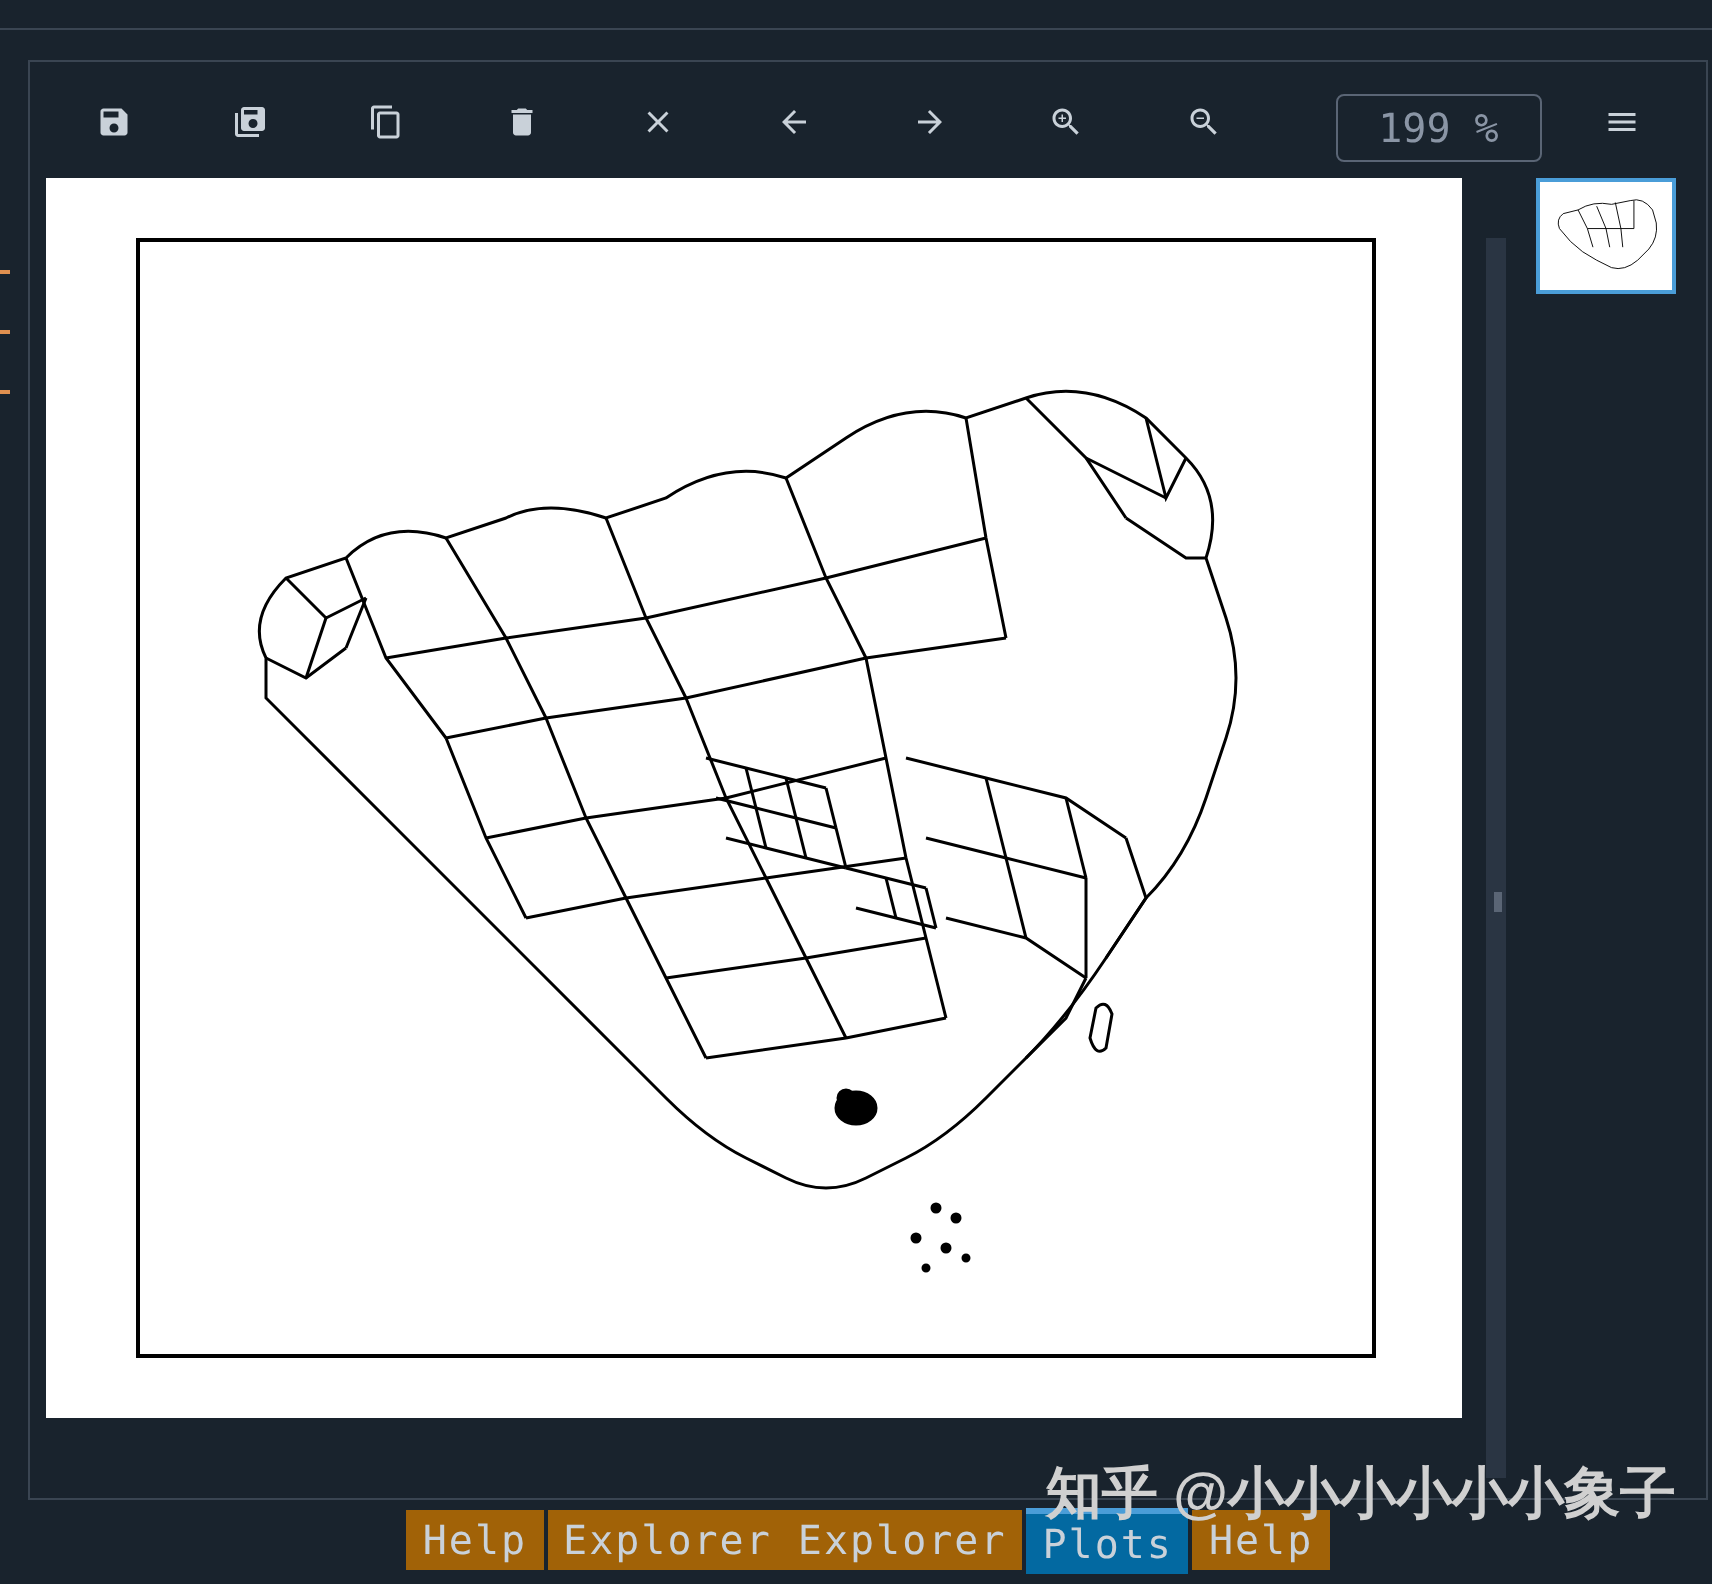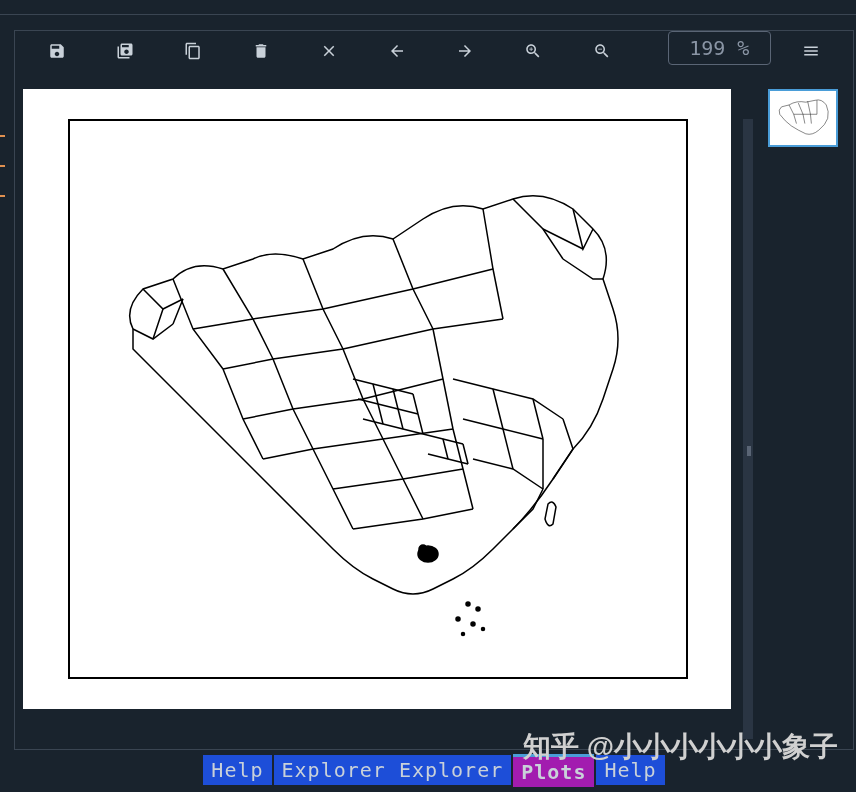--- a/index.html
+++ b/index.html
@@ -47,21 +47,21 @@
       left: 14px;
       top: 30px;
       width: 840px;
       height: 720px;
       background: #19232d;
       border: 1px solid #3a4552;
     }
     .toolbar {
       height: 50px;
       display: flex;
-      align-items: flex-start;
+      align-items: flex-end;
       padding: 0 10px;
       gap: 4px;
     }
     .tool-btn {
       width: 67px;
       height: 40px;
       display: flex;
       align-items: center;
       justify-content: center;
       cursor: pointer;
@@ -161,28 +161,27 @@
       display: flex;
       align-items: center;
       justify-content: center;
       gap: 2px;
     }
     .tab {
       padding: 3px 8px;
       font-size: 20px;
       font-family: 'Consolas', monospace;
       color: #c9d1d9;
-      background: #1d4ed8;
+      background: #a16207;
       cursor: pointer;
       letter-spacing: 1px;
     }
     .tab.active {
-      background: #a21caf;
+      background: #0369a1;
       border-top: 3px solid #4a9dd8;
-      font-weight: bold;
     }
     .watermark {
       position: absolute;
       bottom: 26px;
       right: 18px;
       color: #d0d0d0;
       font-size: 28px;
       font-family: 'Microsoft YaHei', sans-serif;
       pointer-events: none;
       z-index: 100;

